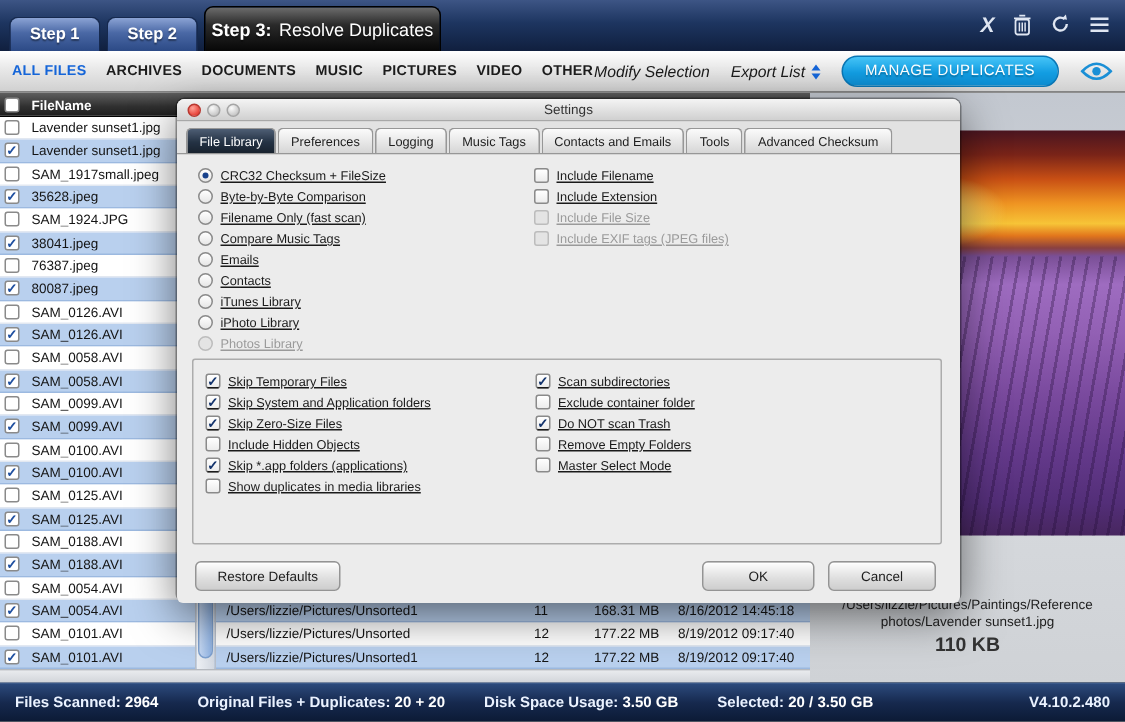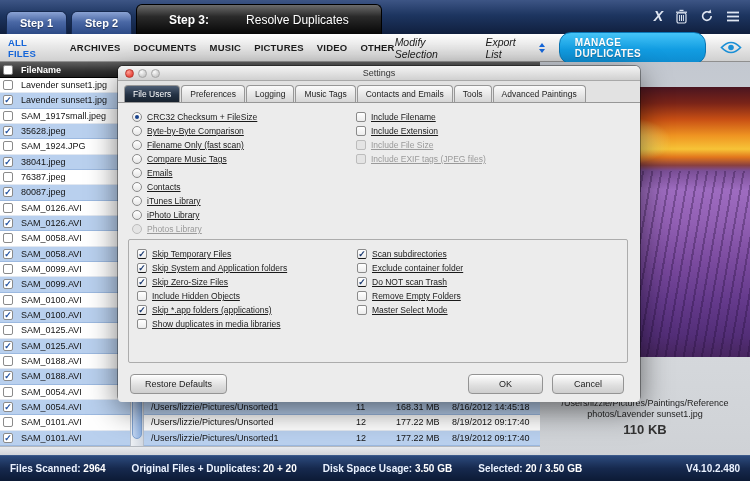--- a/index.html
+++ b/index.html
@@ -7,41 +7,41 @@
   body { position:relative; overflow:hidden; background:#222; }
 
   
   .topbar { position:absolute; top:0; left:0; width:750px; height:34px;
     background:linear-gradient(180deg,#3d5585 0%,#1d3560 45%,#101f3e 100%);text-align:center; }
   .steps { position:absolute; left:6px; bottom:0; display:flex; align-items:flex-end; }
   .step-tab { height:23px; padding:0 13px; margin-right:4px; border-radius:6px 6px 0 0;
     background:linear-gradient(180deg,#8ba3d4,#4a68a5 45%,#2c4a86);
     border:1px solid #16294e; border-bottom:none; color:#fff; font-weight:bold; font-size:11px;
     display:flex; align-items:center; cursor:pointer; text-shadow:0 1px 1px rgba(0,0,0,.4); }
-  .step-tab.active { height:30px; padding:0 32px; font-size:12px;
-    background:linear-gradient(180deg,#6c6c6c,#2a2a2a 40%,#070707); border-color:#000;gap:32px; }
+  .step-tab.active { height:30px; padding:0 4px; font-size:12px;
+    background:linear-gradient(180deg,#6c6c6c,#2a2a2a 40%,#070707); border-color:#000; }
   .step-tab.active .rest { font-weight:normal; margin-left:5px; }
   .top-icons { position:absolute; right:10px; top:8px; display:flex; gap:12px; align-items:center; }
   .ticon { color:#dfe6f2; cursor:pointer; display:flex; align-items:center; }
   .xchar { font-weight:bold; font-size:14px; font-style:italic; }
 
   
   .toolbar { position:absolute; top:34px; left:0; width:750px; height:28px;
     background:linear-gradient(180deg,#ffffff,#e8e8e8 45%,#d0d0d0);
     border-bottom:1px solid #8f8f8f; display:flex; align-items:center; padding:0 8px; }
   .filters { display:flex; gap:13px; align-items:center; }
   .filter { font-size:9.5px; font-weight:bold; color:#1c1c1c; letter-spacing:.2px; cursor:pointer; }
   .filter.active { color:#1565d8; }
   .tool-right { display:flex; align-items:center; margin-left:auto; gap:14px; }
   .tool-label { font-size:10.5px; color:#1a1a1a; cursor:pointer; display:flex; align-items:center; gap:4px;font-style:italic; }
   .updown { display:inline-flex; flex-direction:column; gap:2px; }
   .tri-up { width:0; height:0; border-left:3.5px solid transparent; border-right:3.5px solid transparent; border-bottom:4.5px solid #1565d8; }
   .tri-down { width:0; height:0; border-left:3.5px solid transparent; border-right:3.5px solid transparent; border-top:4.5px solid #1565d8; }
   .manage-btn { background:linear-gradient(180deg,#45c4f7,#129de2 55%,#0d8cd0);
-    border:1px solid #0a76b4; color:#fff; font-weight:bold; font-size:10px; letter-spacing:.3px;
+    border:1px solid #0a76b4; color:#fff; font-weight:normal; font-size:10px; letter-spacing:.3px;
     padding:4px 15px; border-radius:12px; cursor:pointer; text-shadow:0 1px 1px rgba(0,0,0,.25); }
 
   
   .table { position:absolute; left:0; top:62px; width:540px; height:393px; background:#fff; }
   .thead { height:16px; background:linear-gradient(180deg,#5f5f5f,#303030 60%,#1f1f1f);
     color:#fff; font-size:9px; font-weight:bold; display:flex; align-items:center; border-bottom:1px solid #000; }
   .thead .cb { background:#fff; }
   .rows { position:relative; height:368px; overflow:hidden; }
   .frow { height:15.33px; display:flex; align-items:center; font-size:9px; color:#141414;
     border-bottom:1px solid #e2e8f1; background:#fff; cursor:default; }
@@ -444,27 +444,27 @@
 <div class="dialog">
   <div class="dtitle">
     <div class="lights">
       <span class="light red"></span>
       <span class="light gray"></span>
       <span class="light gray"></span>
     </div>
     <span>Settings</span>
   </div>
   <div class="dtabs">
-      <span class="dtab active">File Users</span>
+      <span class="dtab active">File Library</span>
       <span class="dtab">Preferences</span>
       <span class="dtab">Logging</span>
       <span class="dtab">Music Tags</span>
       <span class="dtab">Contacts and Emails</span>
       <span class="dtab">Tools</span>
-      <span class="dtab">Advanced Paintings</span>
+      <span class="dtab">Advanced Checksum</span>
     </div>
   <div class="dbody">
     <div class="optcol scan-col">
         <div class="ditem">
           <span class="radio on"></span>
           <span>CRC32 Checksum + FileSize</span>
         </div>
         <div class="ditem">
           <span class="radio"></span>
           <span>Byte-by-Byte Comparison</span>

